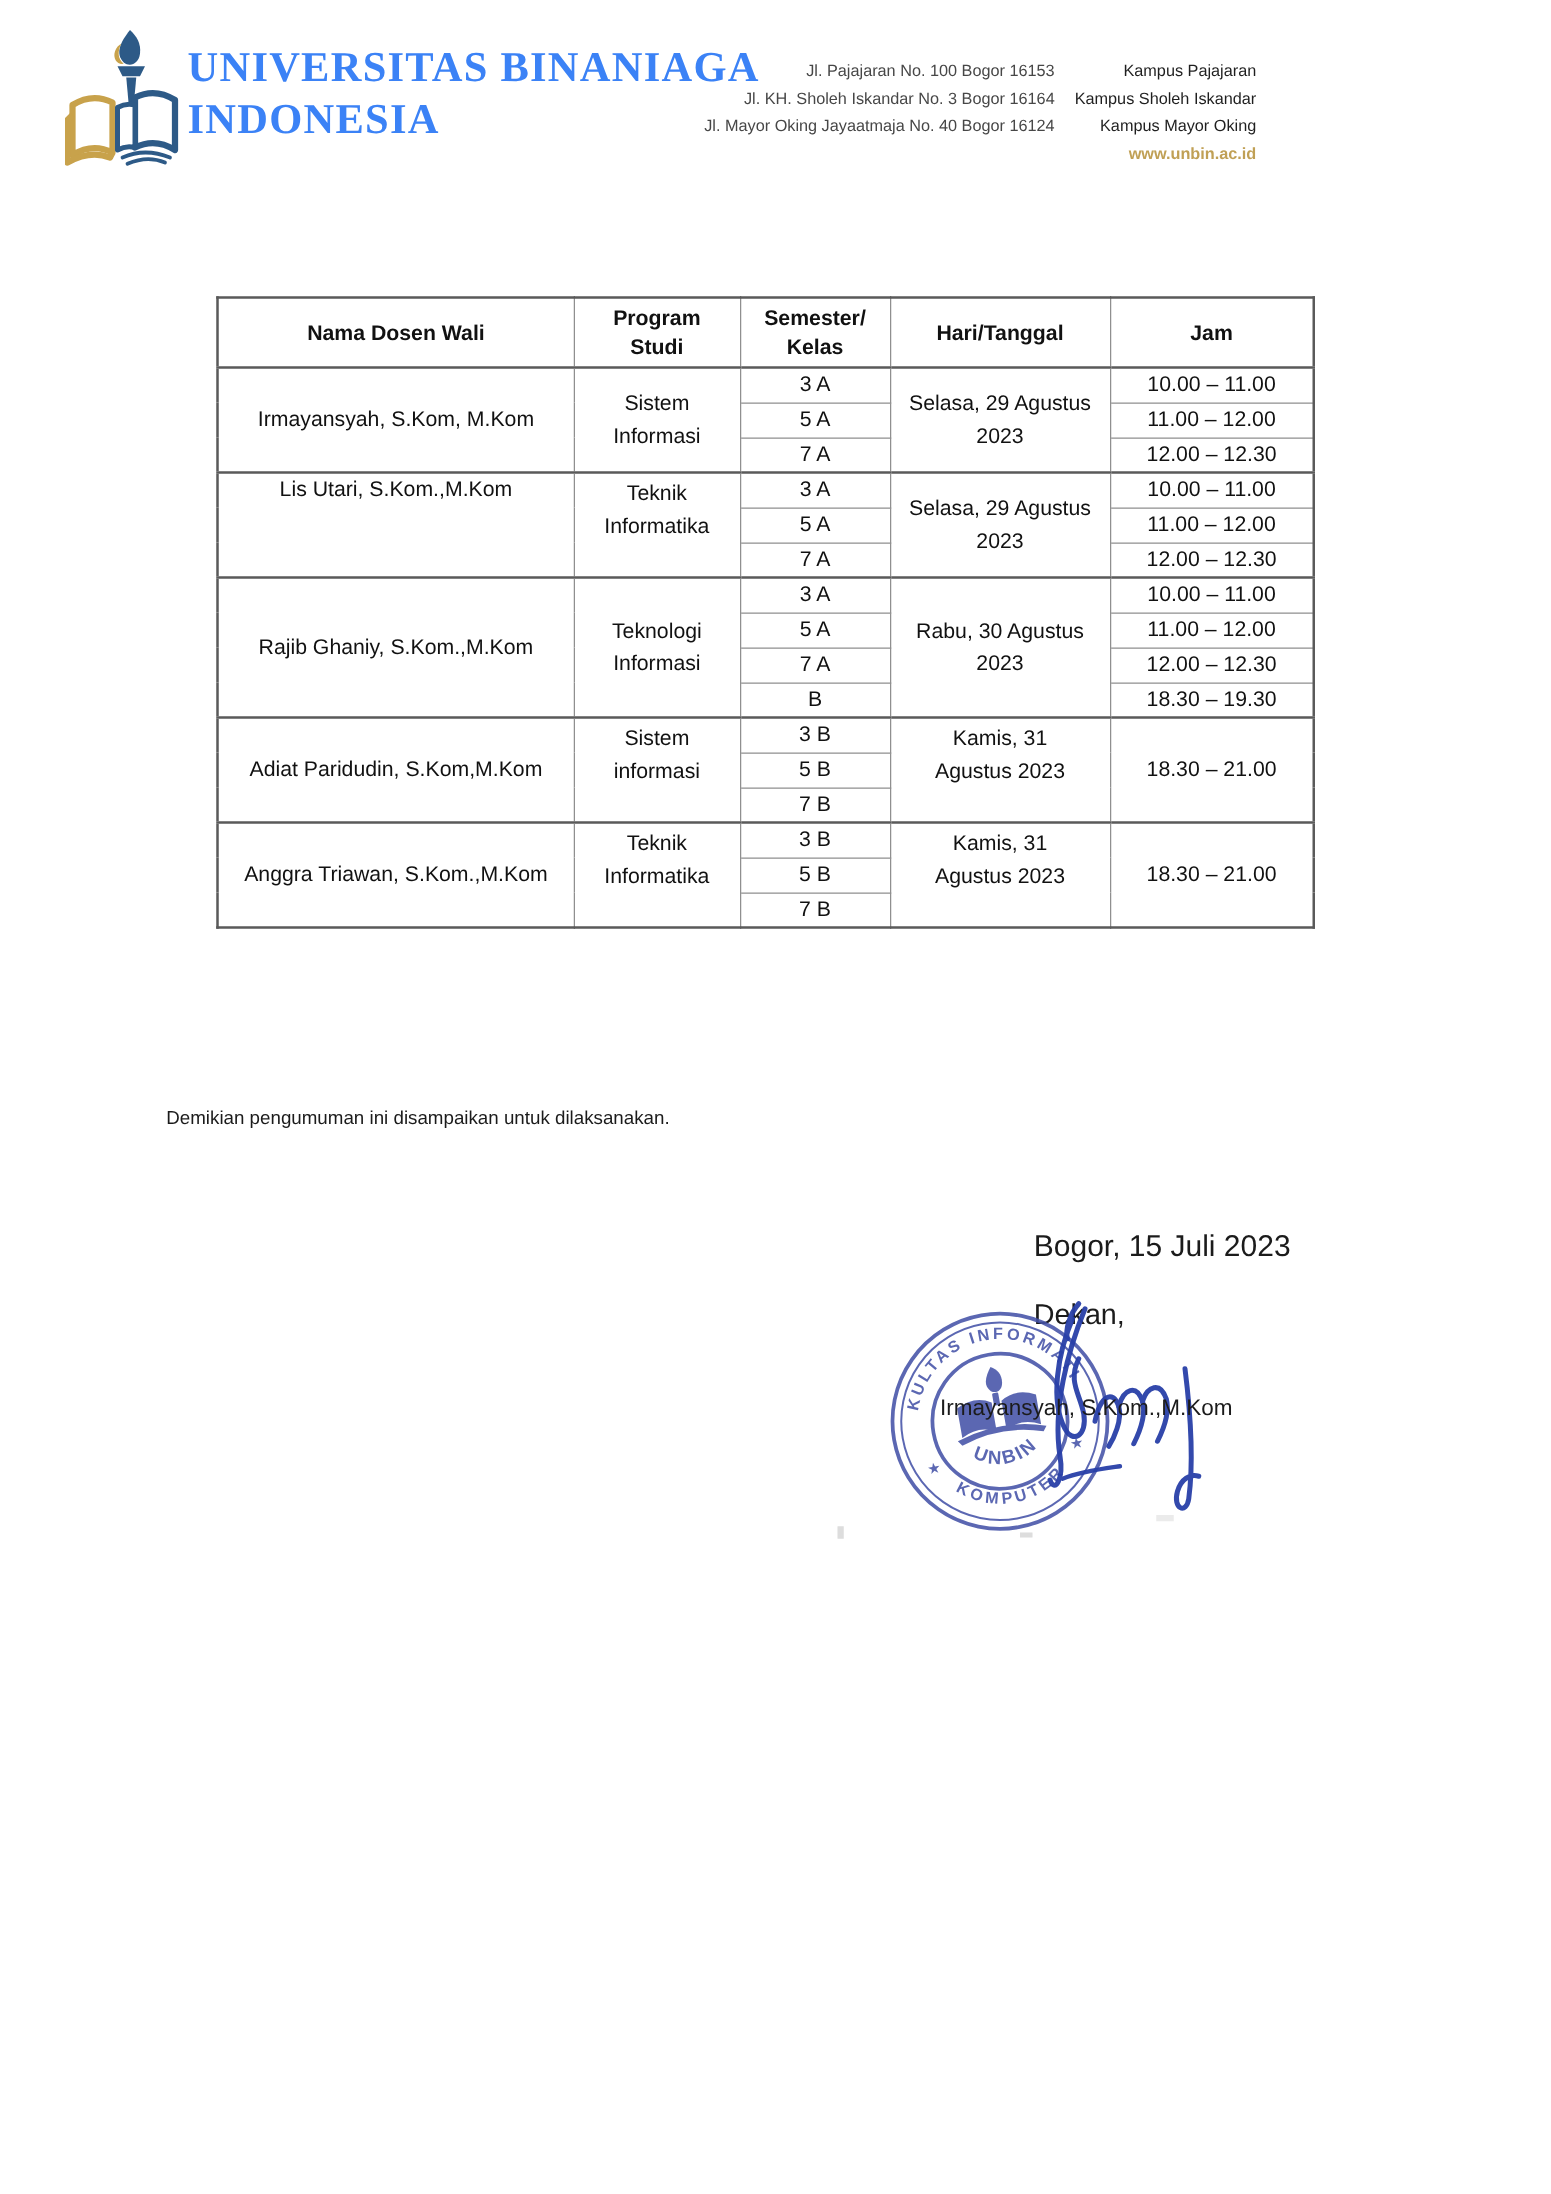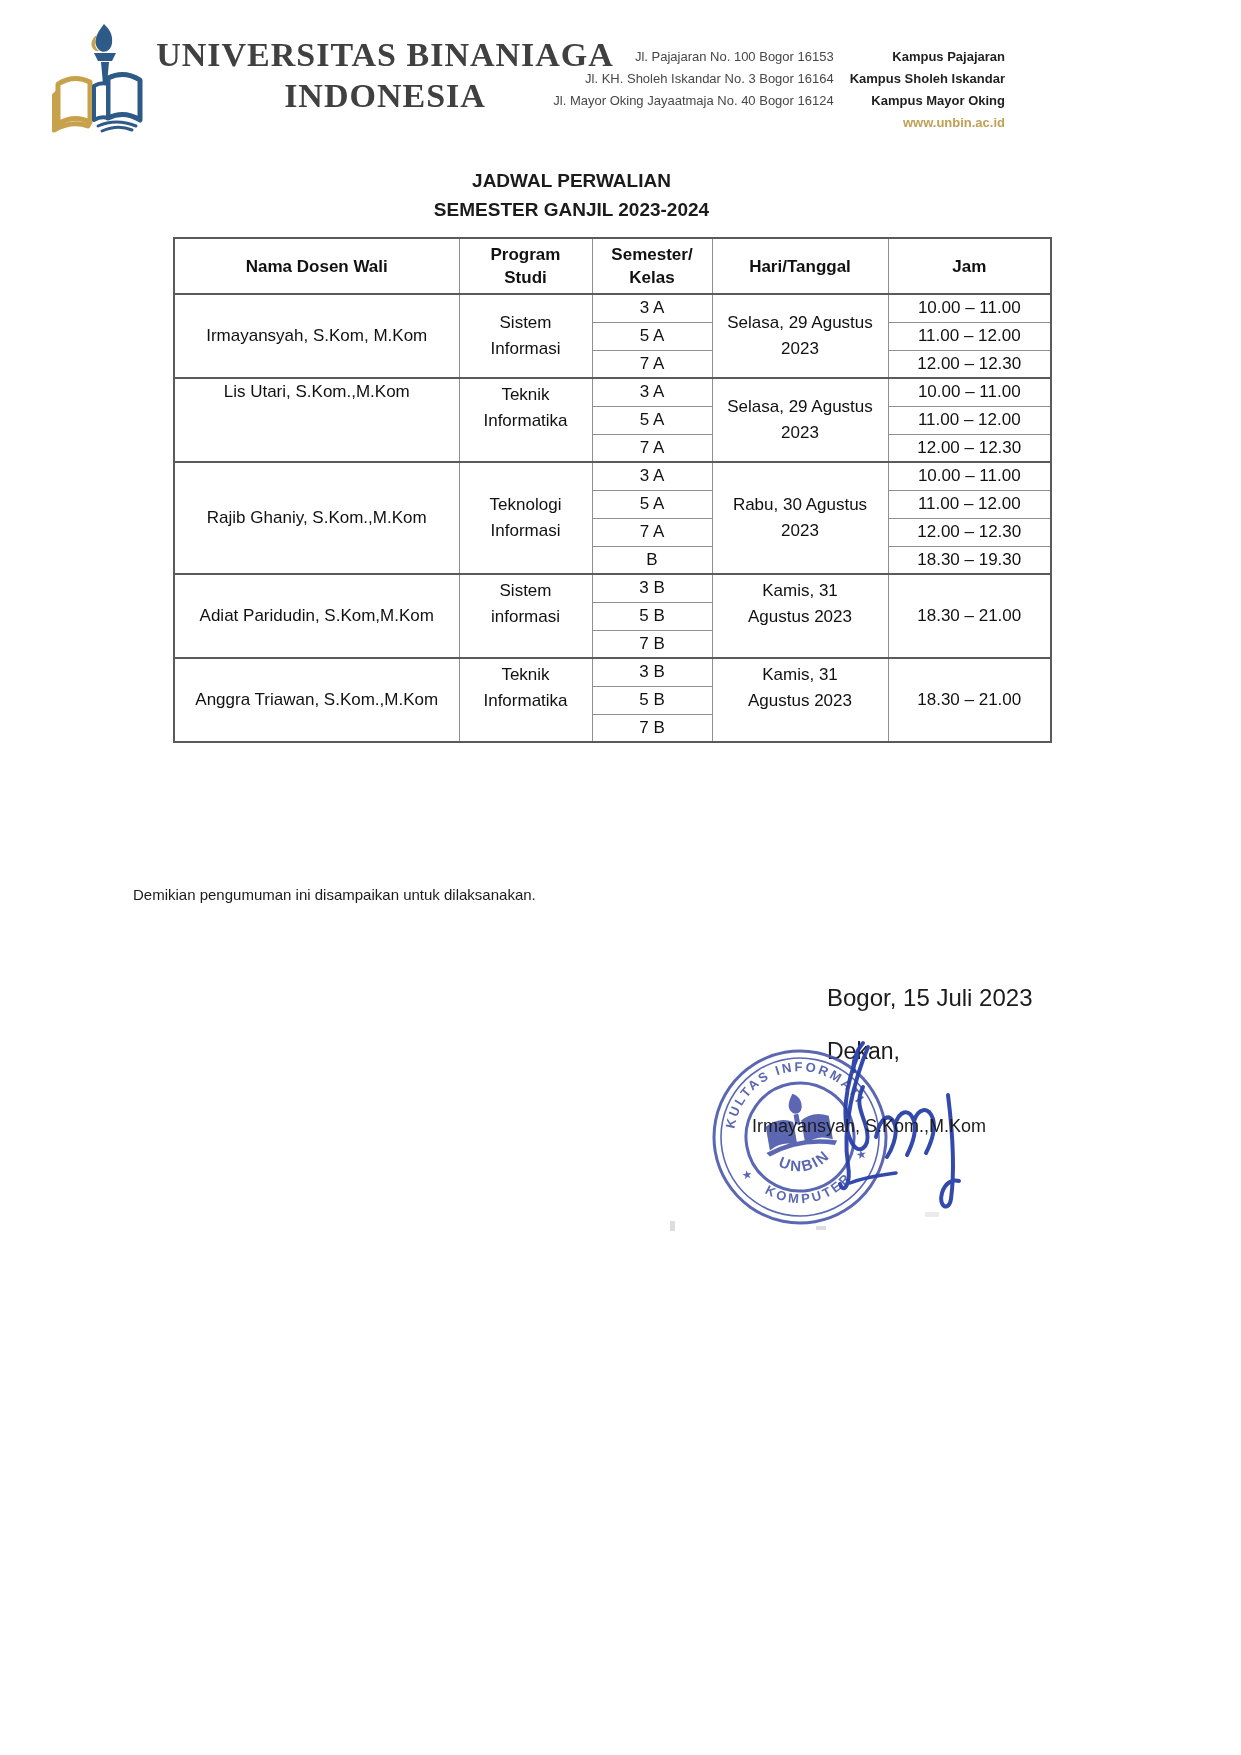--- a/index.html
+++ b/index.html
@@ -8,33 +8,33 @@
     width:1241px;height:1755px;
     background:#ffffff;
     font-family:"Liberation Sans",sans-serif;
     color:#1b1b1b;
     overflow:hidden;
   }
   
   .logo-icon{position:absolute;left:52px;top:22px;width:92px;height:112px;}
   .univ-name{
     position:absolute;left:150px;top:34px;width:470px;
-    text-align:center;
+    text-align:left;
     font-family:"Liberation Serif",serif;
-    font-weight:700;color:#404040;
+    font-weight:700;color:#3b82f6;
     font-size:34px;line-height:41px;letter-spacing:1px;
   }
   .addr-block{
     position:absolute;top:46px;right:236px;
     display:grid;grid-template-columns:auto auto;
     column-gap:16px;row-gap:0;
     font-size:13px;line-height:22px;
   }
   .addr-street{color:#474747;text-align:right;justify-self:end;}
-  .addr-campus{color:#1f1f1f;font-weight:700;text-align:center;justify-self:end;}
+  .addr-campus{color:#1f1f1f;font-weight:400;text-align:center;justify-self:end;}
   .addr-web{color:#c0a055;font-weight:700;text-align:right;justify-self:end;grid-column:2;}
   
   .doc-title{
     position:absolute;left:133px;top:166px;width:877px;
     text-align:center;font-weight:700;font-size:19px;line-height:29px;
   }
   
   table.sched{
     position:absolute;left:133px;top:237px;width:877px;
     border-collapse:collapse;table-layout:fixed;
@@ -101,24 +101,20 @@
   <div class="addr-block">
     <div class="addr-street">Jl. Pajajaran No. 100 Bogor 16153</div>
     <div class="addr-campus">Kampus Pajajaran</div>
     <div class="addr-street">Jl. KH. Sholeh Iskandar No. 3 Bogor 16164</div>
     <div class="addr-campus">Kampus Sholeh Iskandar</div>
     <div class="addr-street">Jl. Mayor Oking Jayaatmaja No. 40 Bogor 16124</div>
     <div class="addr-campus">Kampus Mayor Oking</div>
     <div class="addr-web">www.unbin.ac.id</div>
   </div>
 
-  <div class="doc-title">
-    <div>JADWAL PERWALIAN</div>
-    <div>SEMESTER GANJIL 2023-2024</div>
-  </div>
 
   <table class="sched">
     <colgroup>
         <col class="c1">
         <col class="c2">
         <col class="c3">
         <col class="c4">
         <col class="c5">
       </colgroup>
     <thead>

